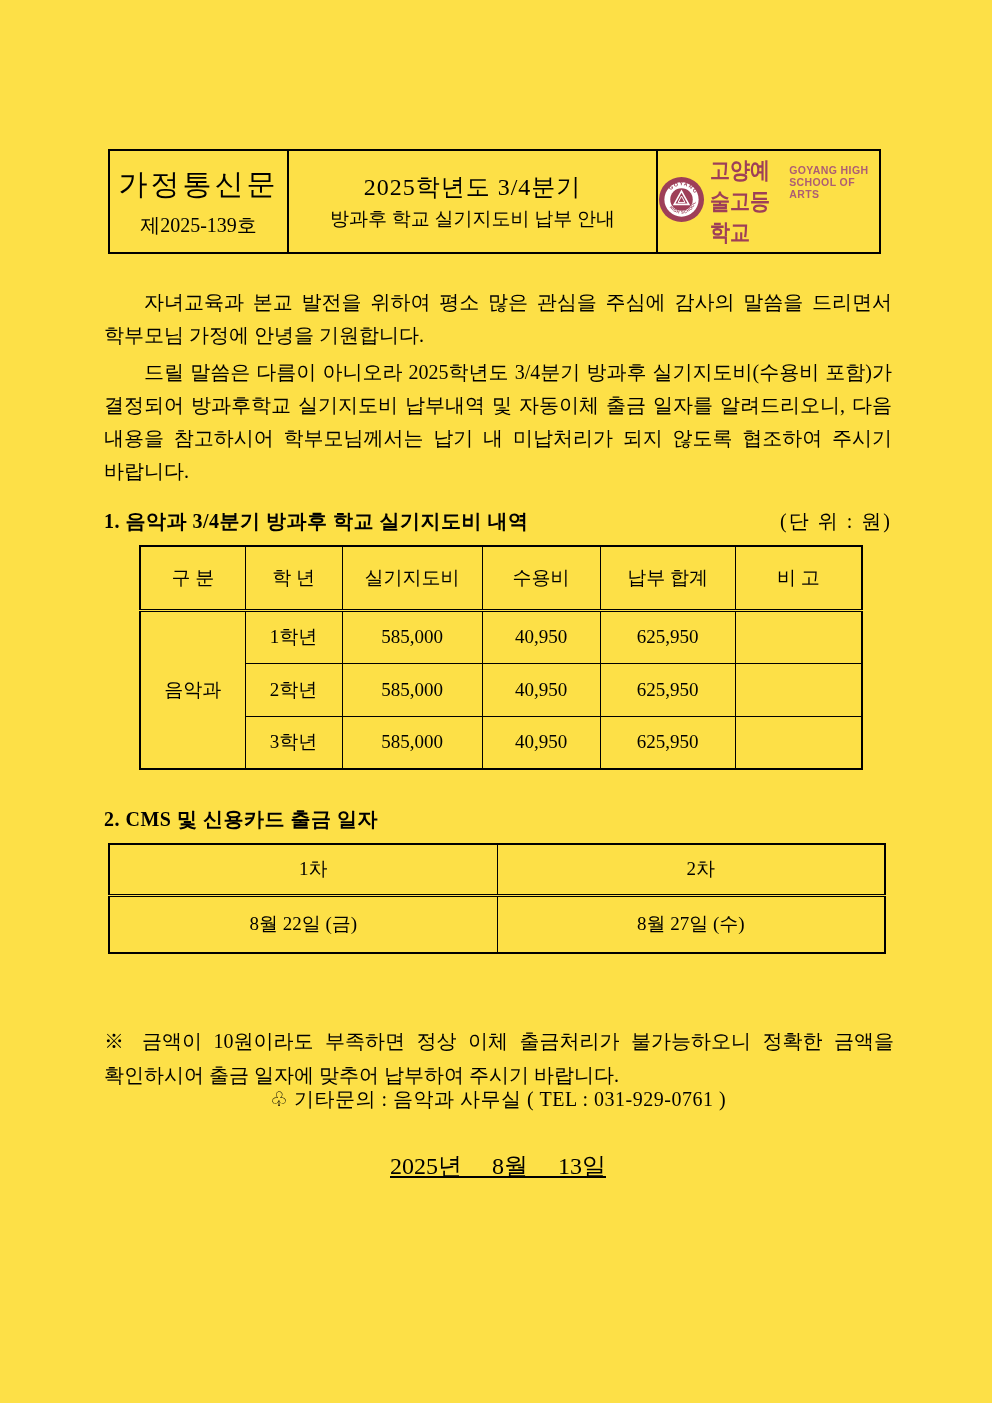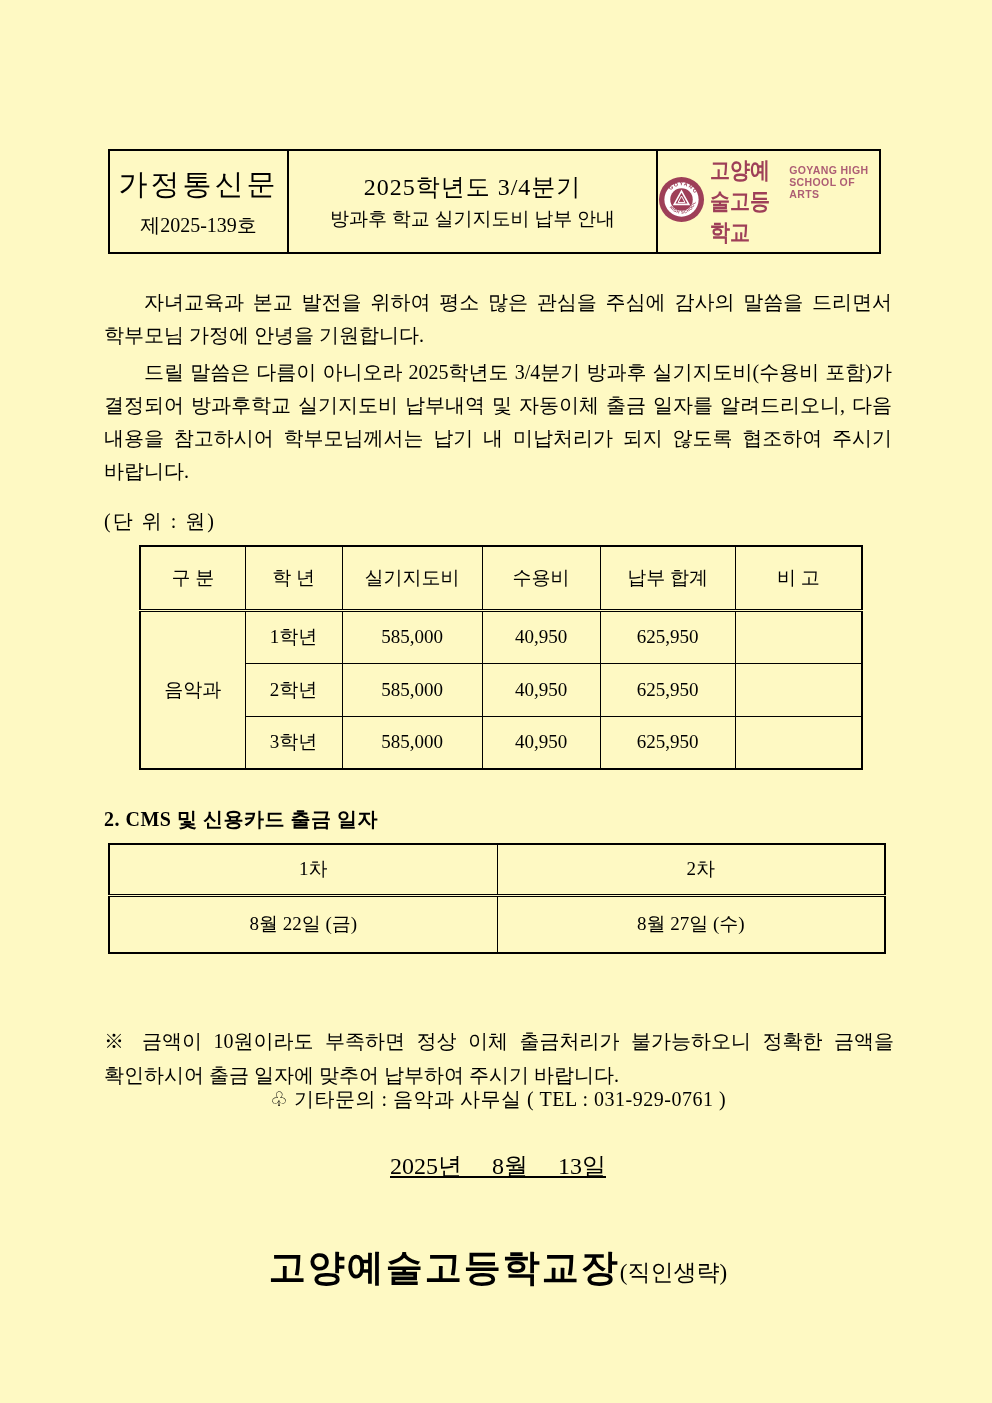--- a/index.html
+++ b/index.html
@@ -1,21 +1,21 @@
 <!DOCTYPE html>
 <html lang="ko"><head>
 <meta charset="utf-8">
 <style>
   * { margin: 0; padding: 0; box-sizing: border-box; }
   html, body { background: #e9e9e9; }
   .page {
     position: relative;
     width: 992px; height: 1403px;
     margin: 0 auto;
-    background: #fef9c3;
+    background: #fde047;
     font-family: "Liberation Serif", "DejaVu Serif", serif;
     color: #000;
     overflow: hidden;
   }
 
   
   .hdr {
     position: absolute; top: 149px; left: 108px;
     width: 773px; height: 105px;
     display: flex;
@@ -132,20 +132,21 @@
       </span>
     </div>
   </div>
 
   <div class="intro">
     <p>자녀교육과 본교 발전을 위하여 평소 많은 관심을 주심에 감사의 말씀을 드리면서 학부모님 가정에 안녕을 기원합니다.</p>
     <p>드릴 말씀은 다름이 아니오라 2025학년도 3/4분기 방과후 실기지도비(수용비 포함)가 결정되어 방과후학교 실기지도비 납부내역 및 자동이체 출금 일자를 알려드리오니, 다음 내용을 참고하시어 학부모님께서는 납기 내 미납처리가 되지 않도록 협조하여 주시기 바랍니다.</p>
   </div>
 
   <div class="sec1-row">
+    <span class="sec-head">1. 음악과 3/4분기 방과후 학교 실기지도비 내역</span>
     <span class="unit-note">(단 위 : 원)</span>
   </div>
 
   <table class="tbl1">
     <colgroup>
       <col style="width:105px">
         <col style="width:97px">
         <col style="width:140px">
       <col style="width:118px">
         <col style="width:135px">
@@ -209,18 +210,14 @@
       </tr>
     </tbody>
   </table>
 
   <p class="notice">※ 금액이 10원이라도 부족하면 정상 이체 출금처리가 불가능하오니 정확한 금액을 확인하시어 출금 일자에 맞추어 납부하여 주시기 바랍니다.</p>
 
   <p class="contact">♧ 기타문의 : 음악과 사무실 ( TEL : 031-929-0761 )</p>
 
   <p class="date-line">2025년     8월     13일</p>
 
-  <div class="sign-line">
-    <span class="sign-main">고양예술고등학교장</span>
-    <span class="sign-note">(직인생략)</span>
-  </div>
 
 </div>
 
 </body></html>

